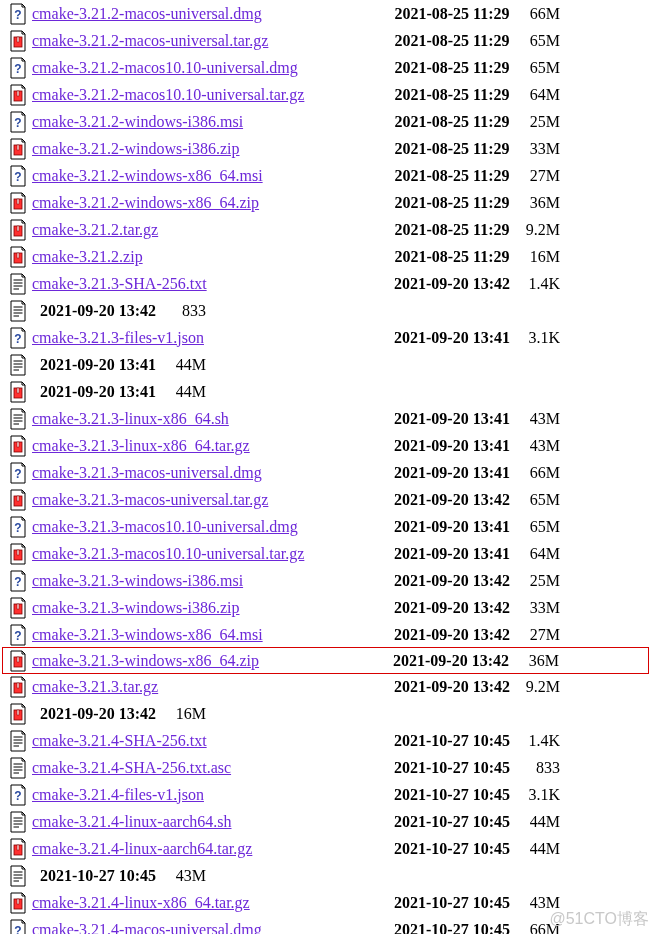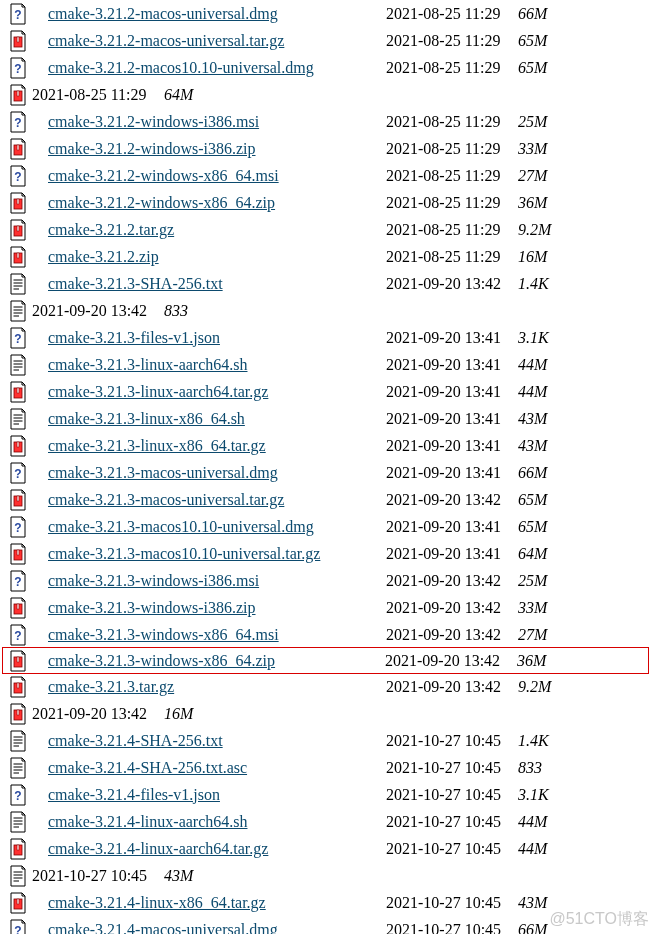--- a/index.html
+++ b/index.html
@@ -34,34 +34,33 @@
     justify-content: center;
   }
   .name {
     width: 354px;
     flex: 0 0 auto;
     overflow: hidden;
     text-overflow: clip;
   }
   .row.highlight .name { width: 353px; }
   .name a {
-    color: #0c4a6e;
+    color: #6d28d9;
     text-decoration: underline;
-    margin-left: 16px;
   }
   .date {
     width: 132px;
     flex: 0 0 auto;
-    text-align: left;
+    text-align: center;
+    font-weight: bold;
   }
   .size {
     width: 42px;
     flex: 0 0 auto;
-    text-align: left;
-    font-style: italic;
+    text-align: right;
   }
   .watermark {
     position: fixed;
     right: 6px;
     bottom: 4px;
     font-family: Arial, sans-serif;
     font-size: 16px;
     color: #c8c8c8;
     pointer-events: none;
   }
@@ -110,20 +109,21 @@
     </div>
     <div class="row">
       <span class="icon">
         <svg width="20" height="22" viewBox="0 0 20 22">
           <path d="M3 1 H14 L17 4 V21 H3 Z" fill="#fff" stroke="#000" stroke-width="1"></path>
           <path d="M14 1 V4 H17" fill="none" stroke="#000" stroke-width="1"></path>
           <rect x="6" y="7" width="8" height="10" fill="#ff3030" stroke="#800000" stroke-width="0.8"></rect>
           <rect x="9" y="7" width="2" height="5" fill="#ffd8d8" stroke="#800000" stroke-width="0.5"></rect>
         </svg>
       </span>
+      <span class="name"><a href="#">cmake-3.21.2-macos10.10-universal.tar.gz</a></span>
       <span class="date">2021-08-25 11:29</span>
       <span class="size">64M</span>
     </div>
     <div class="row">
       <span class="icon">
         <svg width="20" height="22" viewBox="0 0 20 22">
           <path d="M3 1 H14 L17 4 V21 H3 Z" fill="#fff" stroke="#000" stroke-width="1"></path>
           <path d="M14 1 V4 H17" fill="none" stroke="#000" stroke-width="1"></path>
           <text x="10" y="16" text-anchor="middle" font-family="Arial" font-weight="bold" font-size="12" fill="#2a4aa0">?</text>
         </svg>
@@ -241,34 +241,32 @@
       <span class="icon">
         <svg width="20" height="22" viewBox="0 0 20 22">
           <path d="M3 1 H14 L17 4 V21 H3 Z" fill="#fff" stroke="#000" stroke-width="1"></path>
           <path d="M14 1 V4 H17" fill="none" stroke="#000" stroke-width="1"></path>
           <line x1="5.5" y1="7" x2="14.5" y2="7" stroke="#000" stroke-width="1"></line>
           <line x1="5.5" y1="10" x2="14.5" y2="10" stroke="#000" stroke-width="1"></line>
           <line x1="5.5" y1="13" x2="14.5" y2="13" stroke="#000" stroke-width="1"></line>
           <line x1="5.5" y1="16" x2="11" y2="16" stroke="#000" stroke-width="1"></line>
         </svg>
       </span>
-      <span class="name"><a href="#">cmake-3.21.3-linux-aarch64.sh</a></span>
       <span class="date">2021-09-20 13:41</span>
       <span class="size">44M</span>
     </div>
     <div class="row">
       <span class="icon">
         <svg width="20" height="22" viewBox="0 0 20 22">
           <path d="M3 1 H14 L17 4 V21 H3 Z" fill="#fff" stroke="#000" stroke-width="1"></path>
           <path d="M14 1 V4 H17" fill="none" stroke="#000" stroke-width="1"></path>
           <rect x="6" y="7" width="8" height="10" fill="#ff3030" stroke="#800000" stroke-width="0.8"></rect>
           <rect x="9" y="7" width="2" height="5" fill="#ffd8d8" stroke="#800000" stroke-width="0.5"></rect>
         </svg>
       </span>
-      <span class="name"><a href="#">cmake-3.21.3-linux-aarch64.tar.gz</a></span>
       <span class="date">2021-09-20 13:41</span>
       <span class="size">44M</span>
     </div>
     <div class="row">
       <span class="icon">
         <svg width="20" height="22" viewBox="0 0 20 22">
           <path d="M3 1 H14 L17 4 V21 H3 Z" fill="#fff" stroke="#000" stroke-width="1"></path>
           <path d="M14 1 V4 H17" fill="none" stroke="#000" stroke-width="1"></path>
           <line x1="5.5" y1="7" x2="14.5" y2="7" stroke="#000" stroke-width="1"></line>
           <line x1="5.5" y1="10" x2="14.5" y2="10" stroke="#000" stroke-width="1"></line>

